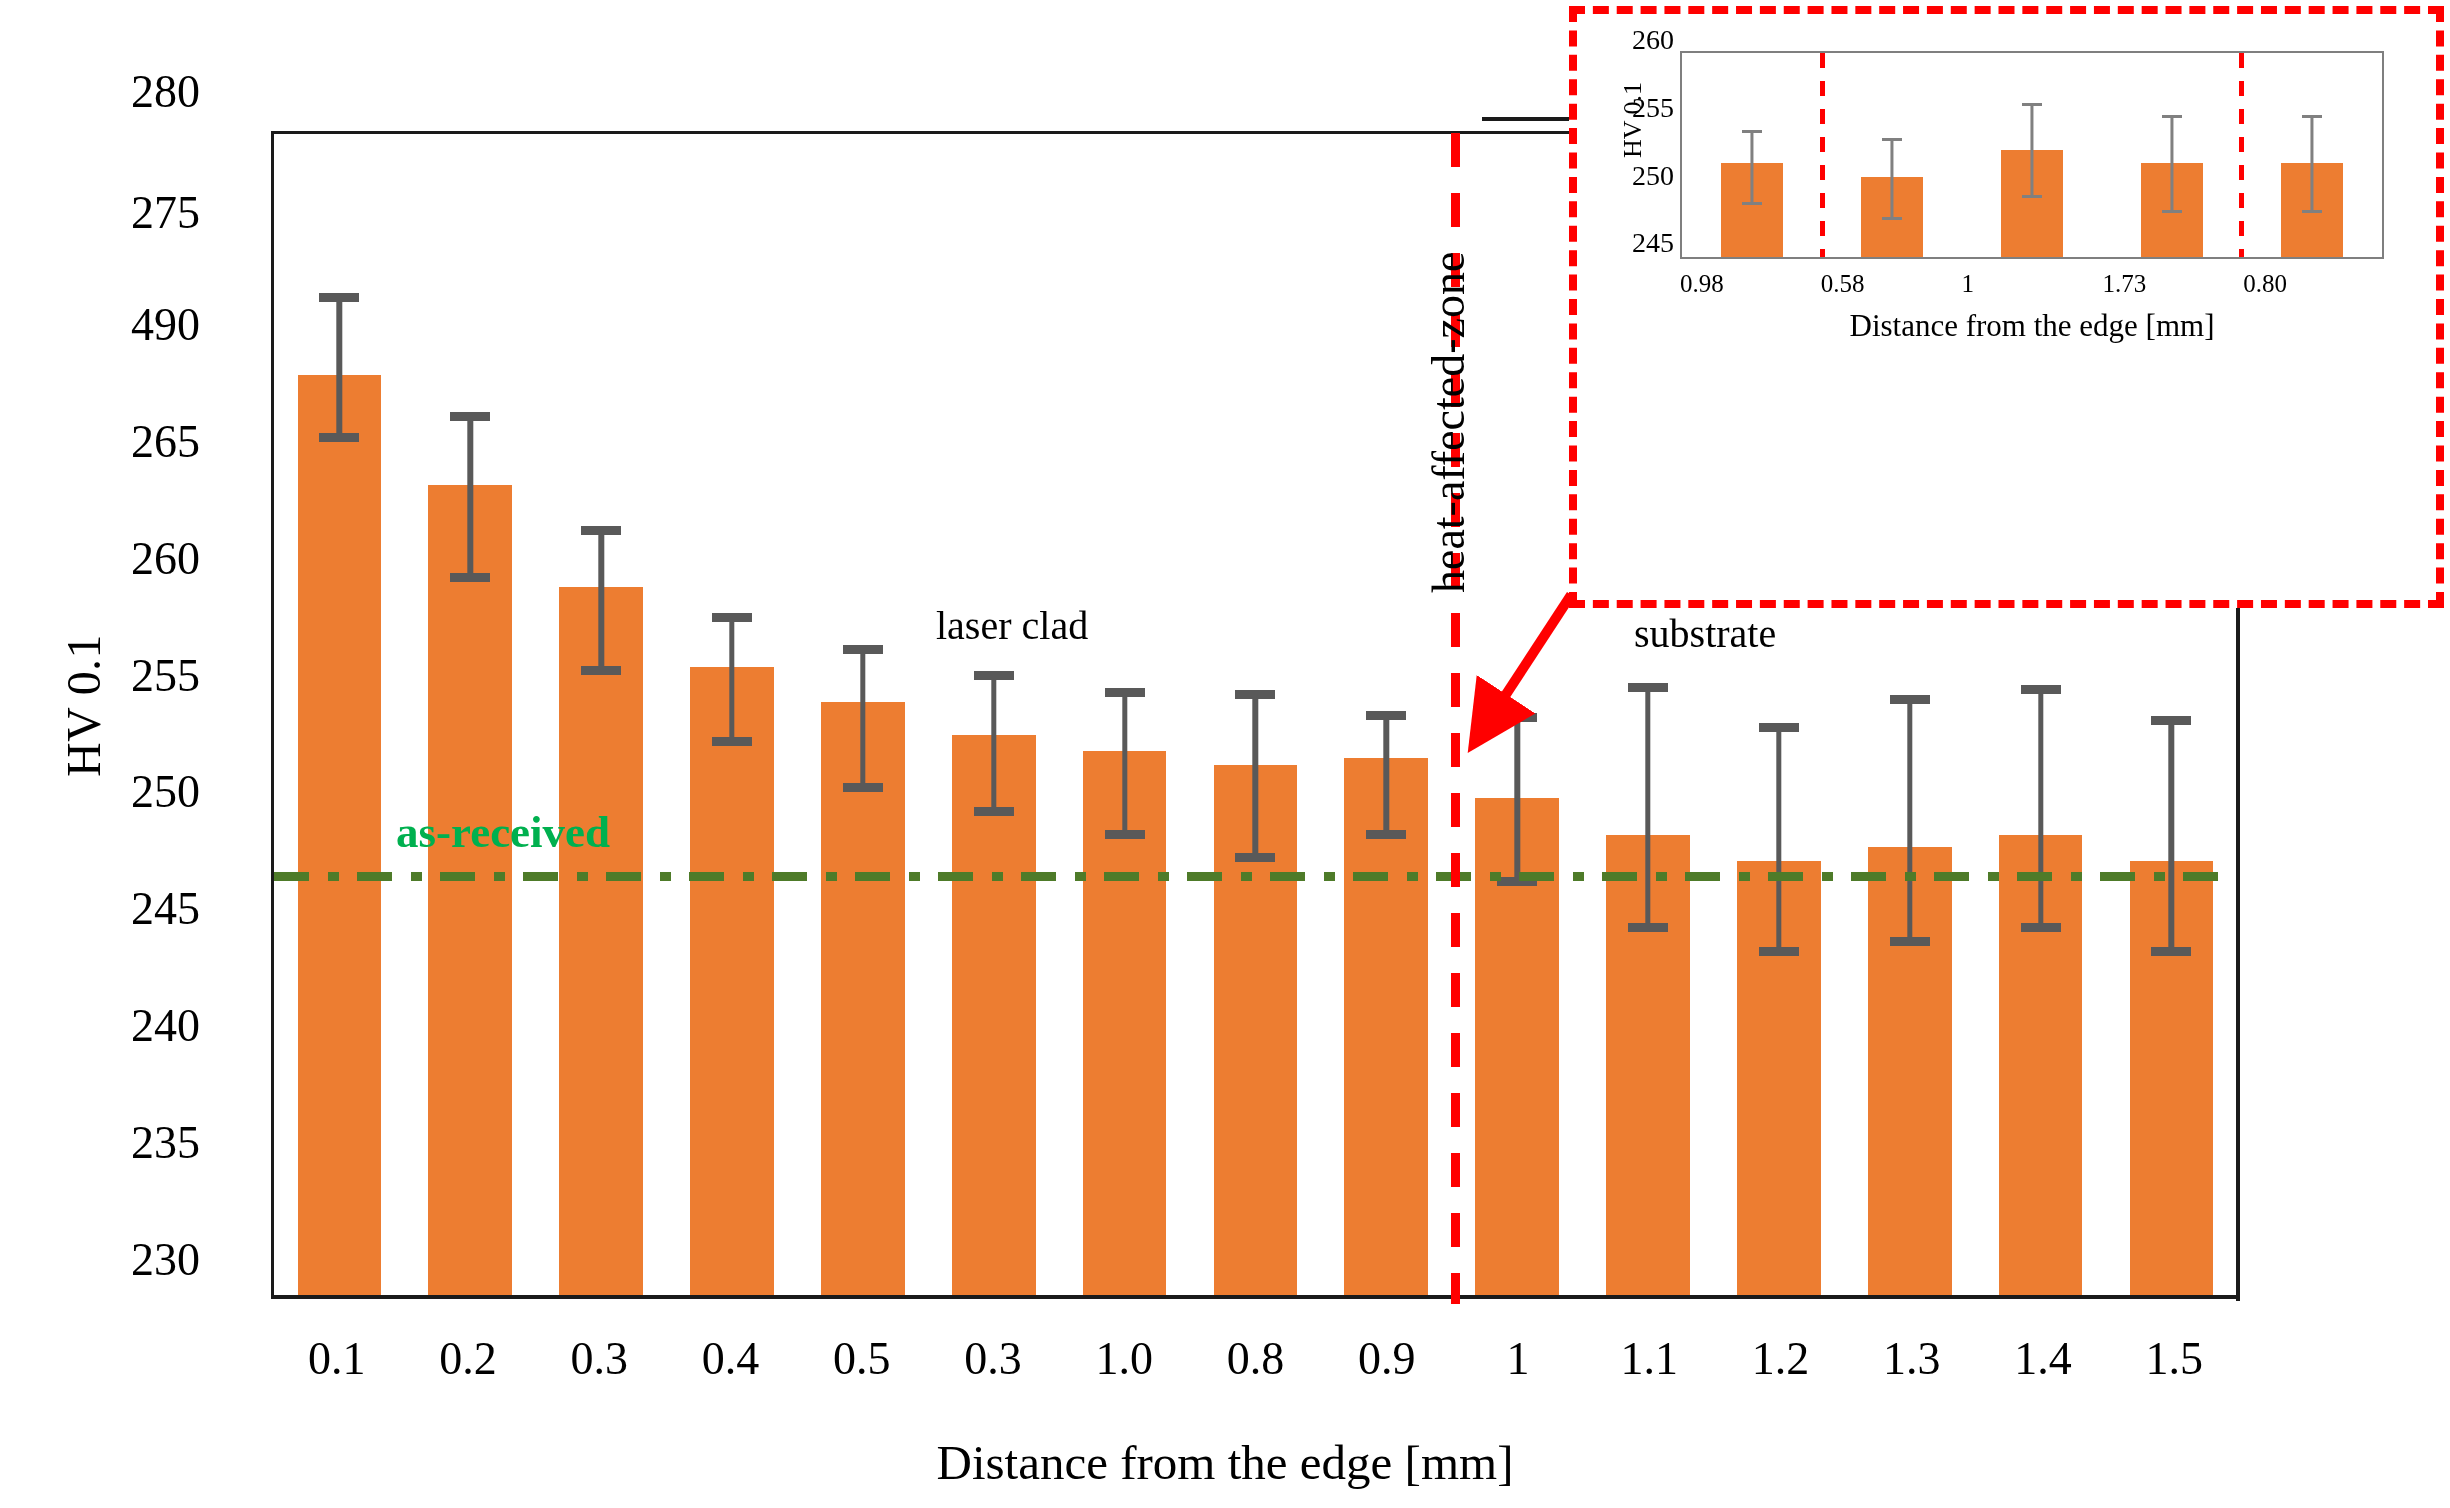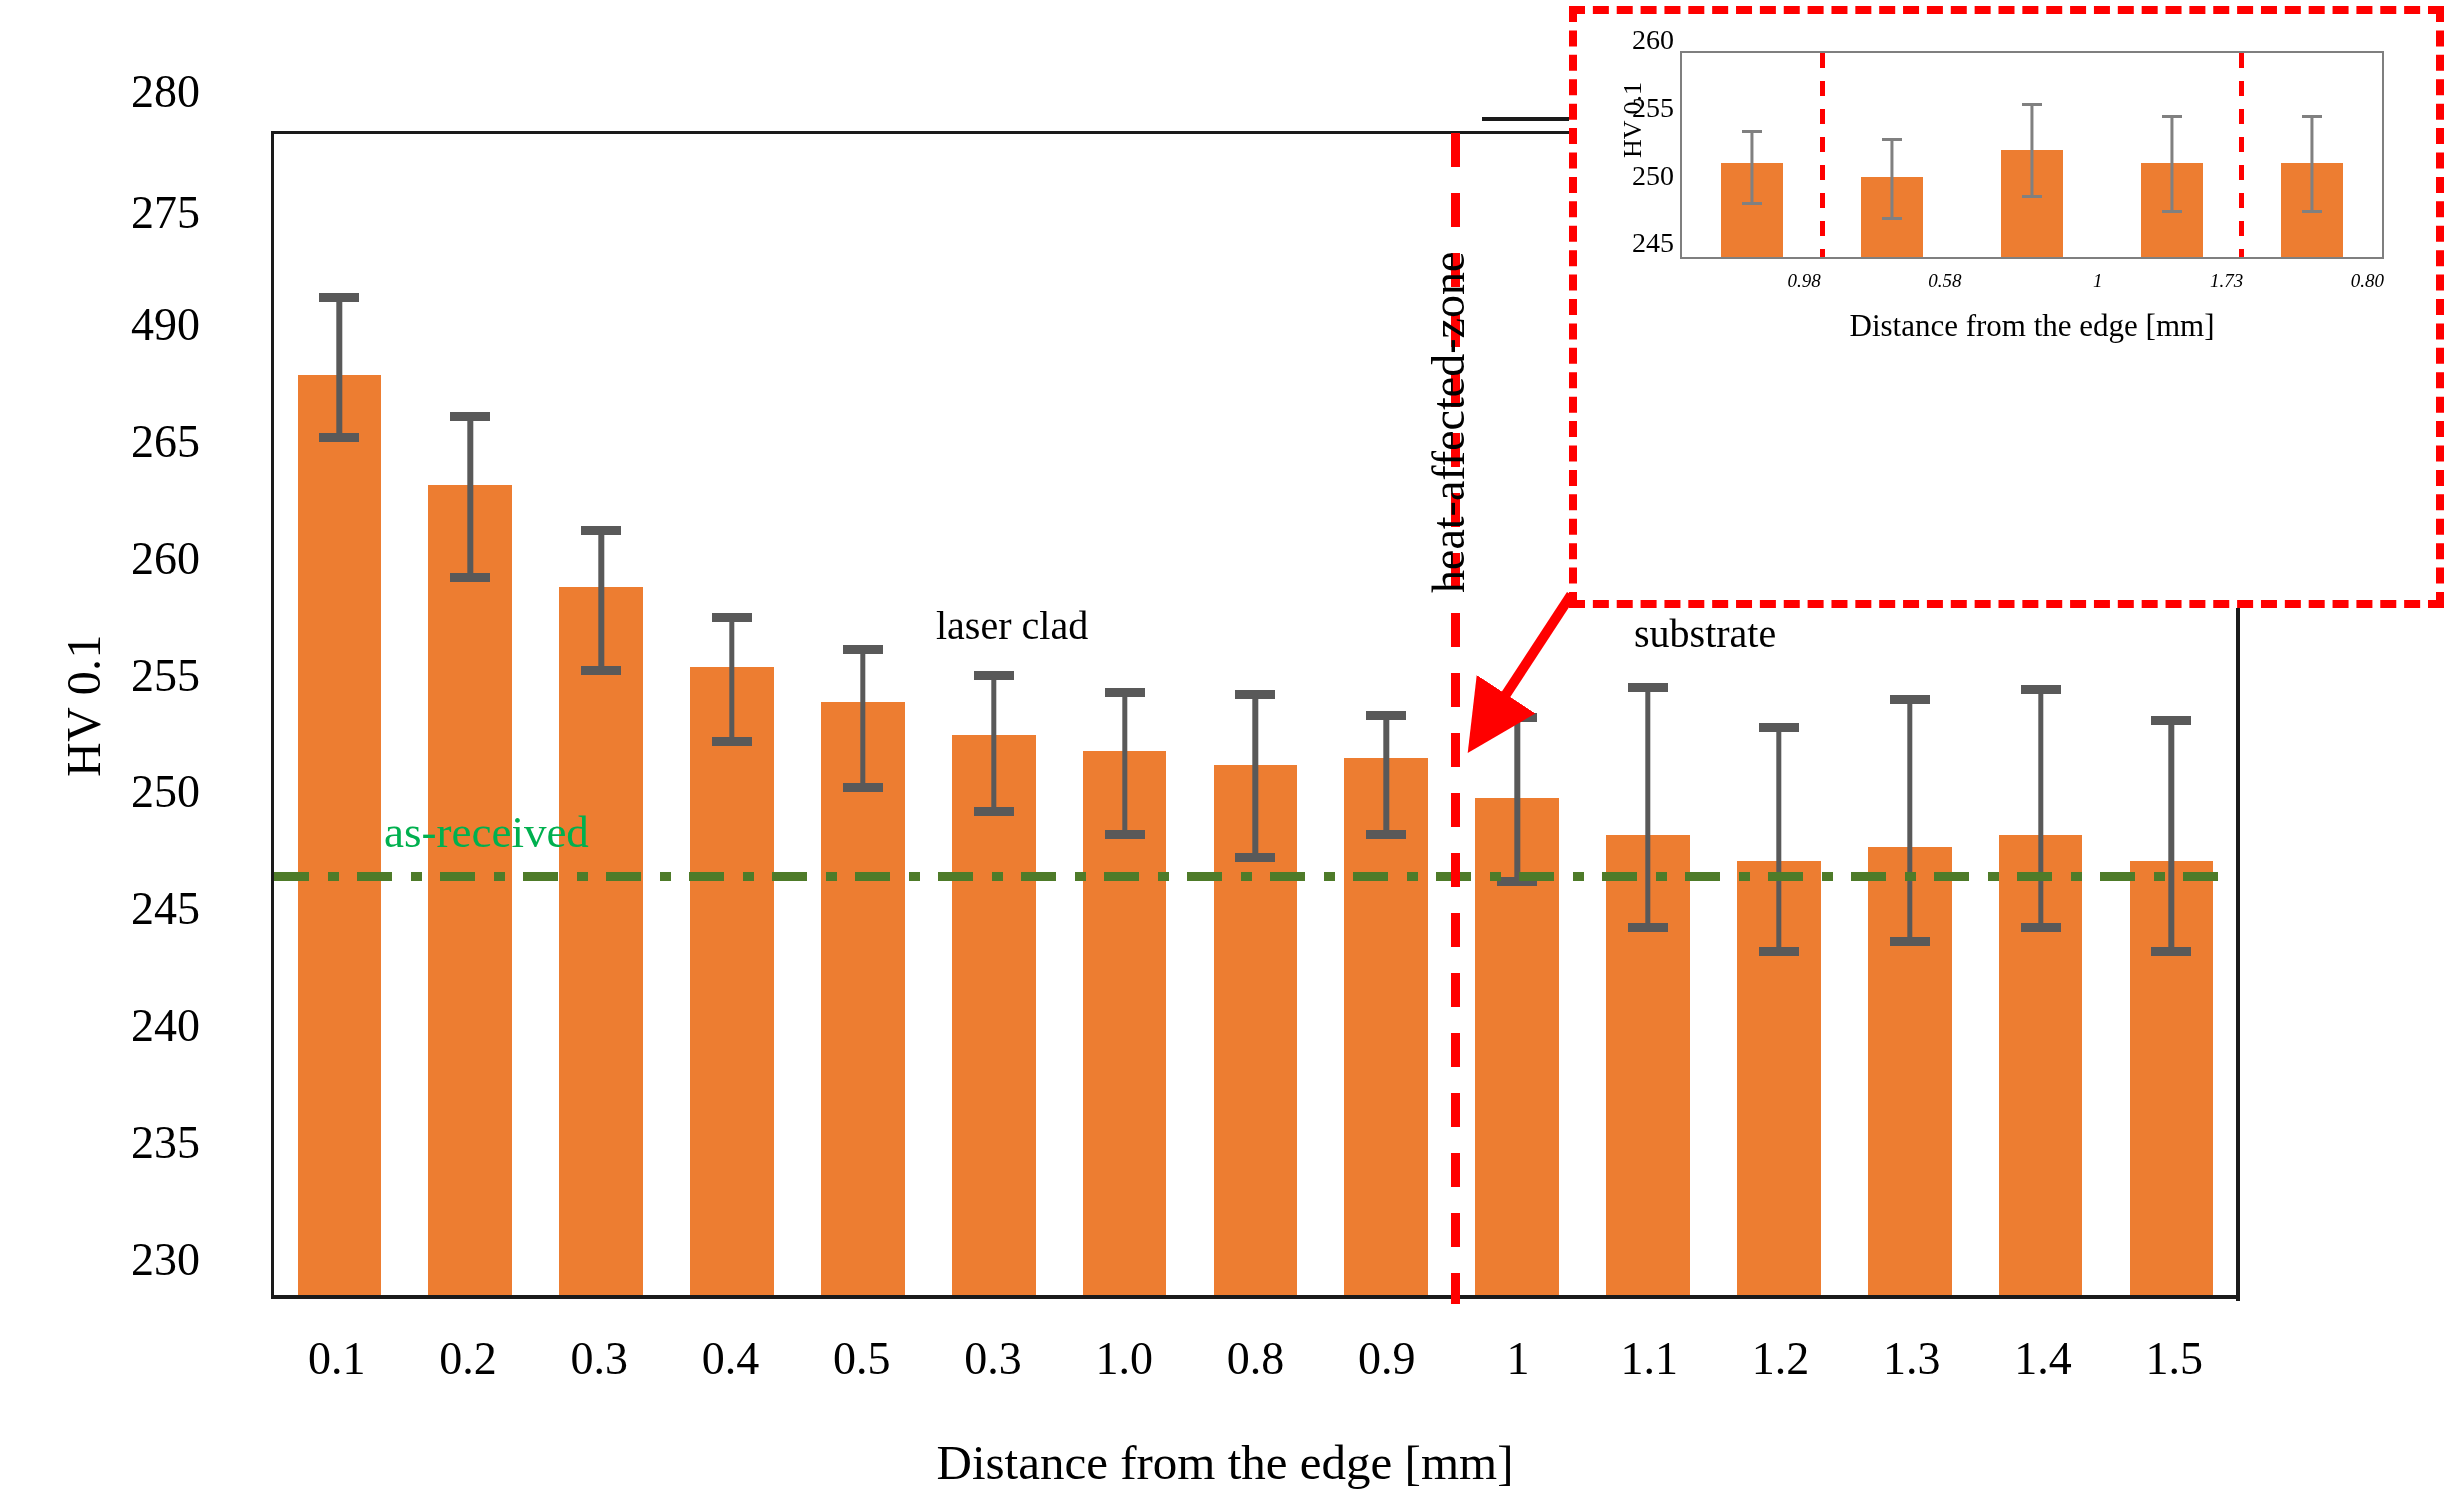--- a/index.html
+++ b/index.html
@@ -36,22 +36,23 @@
     
     border:0;
     background-image:repeating-linear-gradient(to right,
         #4E7B29 0px,#4E7B29 35px,
         rgba(0,0,0,0) 35px,rgba(0,0,0,0) 54px,
         #4E7B29 54px,#4E7B29 65px,
         rgba(0,0,0,0) 65px,rgba(0,0,0,0) 83px);
     height:9.2px;
   }
   .asrec-label{
-    position:absolute;font-size:45px;font-weight:normal;color:#00B04F;
+    position:absolute;font-size:45px;font-weight:bold;color:#00B04F;
     white-space:nowrap;
+    margin-left:12px;
   }
   .hazline{
     position:absolute;top:-1.5px;width:9.2px;
     background-image:repeating-linear-gradient(to bottom,
         #FF0000 0px,#FF0000 34px, rgba(0,0,0,0) 34px, rgba(0,0,0,0) 60px);
   }
   .haz-label{
     position:absolute;font-size:46px;white-space:nowrap;
     transform:rotate(-90deg);transform-origin:left top;
   }
@@ -79,21 +80,21 @@
   }
   .inset-bars{position:absolute;inset:0;display:flex;}
   .inset-slot{flex:1 1 0;position:relative;}
   .inset-bar{position:absolute;left:28%;width:44%;bottom:0;background:#ED7D31;}
   .inset-err{position:absolute;left:50%;transform:translateX(-50%);width:3.1px;background:#808080;}
   .inset-cap{position:absolute;left:50%;transform:translateX(-50%);width:20px;height:3.1px;background:#808080;}
   .inset-div{position:absolute;top:0;bottom:0;width:4.6px;
     background-image:repeating-linear-gradient(to bottom,
         #FF0000 0px,#FF0000 15.4px, rgba(0,0,0,0) 15.4px, rgba(0,0,0,0) 28px);}
   .inset-xticks{position:absolute;left:103px;top:256px;width:704px;display:flex;}
-  .inset-xtick{flex:1 1 0;text-align:right;font-size:19px;font-style:italic;}
+  .inset-xtick{flex:1 1 0;text-align:left;font-size:25px;}
   .inset-xtitle{position:absolute;left:103px;width:704px;top:294px;text-align:center;font-size:31px;}
 
   .conn{position:absolute;background:#1a1a1a;}
   svg.overlay{position:absolute;left:0;top:0;width:2450px;height:1509px;pointer-events:none;}
 </style>
 </head>
 <body>
 
 <div id="root">
 

